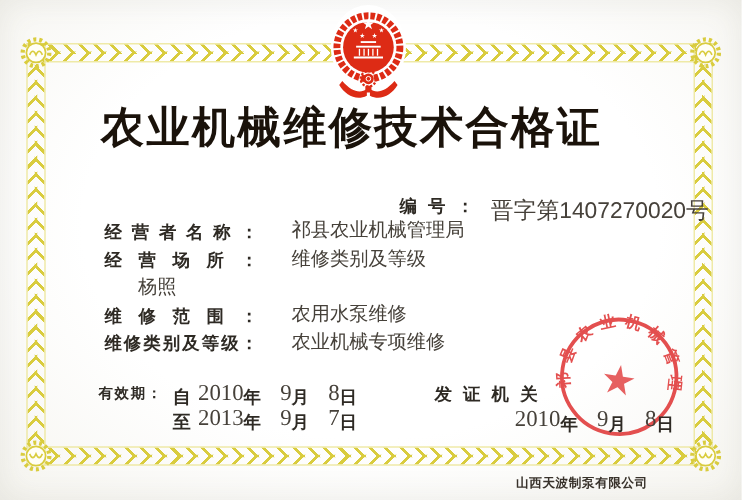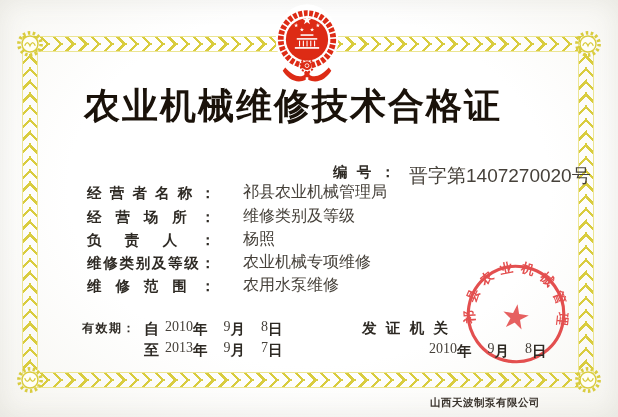--- a/index.html
+++ b/index.html
@@ -66,21 +66,21 @@
   .fields{position:absolute;left:87px;top:180px;z-index:4;}
   .frow{display:flex;align-items:flex-end;height:23.3px;white-space:nowrap;}
   .frow .jlabel{width:128px;}
   .fvalue{margin-left:28px;font-family:"Liberation Serif",serif;font-size:16px;
     color:var(--value-ink);}
   .validity{position:absolute;left:82px;top:320px;display:flex;z-index:4;}
   .validity-label{font-weight:700;font-size:12px;letter-spacing:1.5px;white-space:nowrap;}
   .vlines{margin-left:8px;}
   .vline{display:flex;align-items:baseline;white-space:nowrap;height:21px;}
   .vprefix{font-weight:700;font-size:15px;}
-  .dnum{font-family:"Liberation Serif",serif;font-size:14px;color:var(--value-ink);
+  .dnum{font-family:"Liberation Serif",serif;font-size:19px;color:var(--value-ink);
     position:relative;top:-3.5px;margin-left:6px;text-align:right;}
   .dunit{font-weight:700;font-size:14.5px;color:var(--label-ink);}
   .gap-m{margin-left:16px;}
   .issuer-label{position:absolute;left:362px;top:319px;width:86px;z-index:4;}
   .issue-date{position:absolute;left:429px;top:342px;display:flex;align-items:baseline;z-index:6;}
   
   .seal{position:absolute;left:462px;top:260px;width:108px;height:108px;z-index:5;
     transform:rotate(9deg);opacity:.95;}
   .seal-stroke{stroke:var(--seal-red);fill:none;}
   .seal-fill{fill:var(--seal-red);}
@@ -163,30 +163,29 @@
 <div class="fields">
   <div class="frow">
     <span class="jlabel">经营者名称：</span>
     <span class="fvalue">祁县农业机械管理局</span>
   </div>
   <div class="frow">
     <span class="jlabel">经营场所：</span>
     <span class="fvalue">维修类别及等级</span>
   </div>
   <div class="frow">
-    <span class="jlabel">负责人：</span>
     <span class="fvalue">杨照</span>
+  </div>
+  <div class="frow">
+    <span class="jlabel">维修范围：</span>
+    <span class="fvalue">农用水泵维修</span>
   </div>
   <div class="frow">
     <span class="jlabel">维修类别及等级：</span>
     <span class="fvalue">农业机械专项维修</span>
-  </div>
-  <div class="frow">
-    <span class="jlabel">维修范围：</span>
-    <span class="fvalue">农用水泵维修</span>
   </div>
 </div>
 
 <div class="validity">
   <span class="validity-label">有效期：</span>
   <div class="vlines">
     <div class="vline">
       <span class="vprefix">自</span>
       <span class="dnum">2010</span>
       <span class="dunit">年</span>

